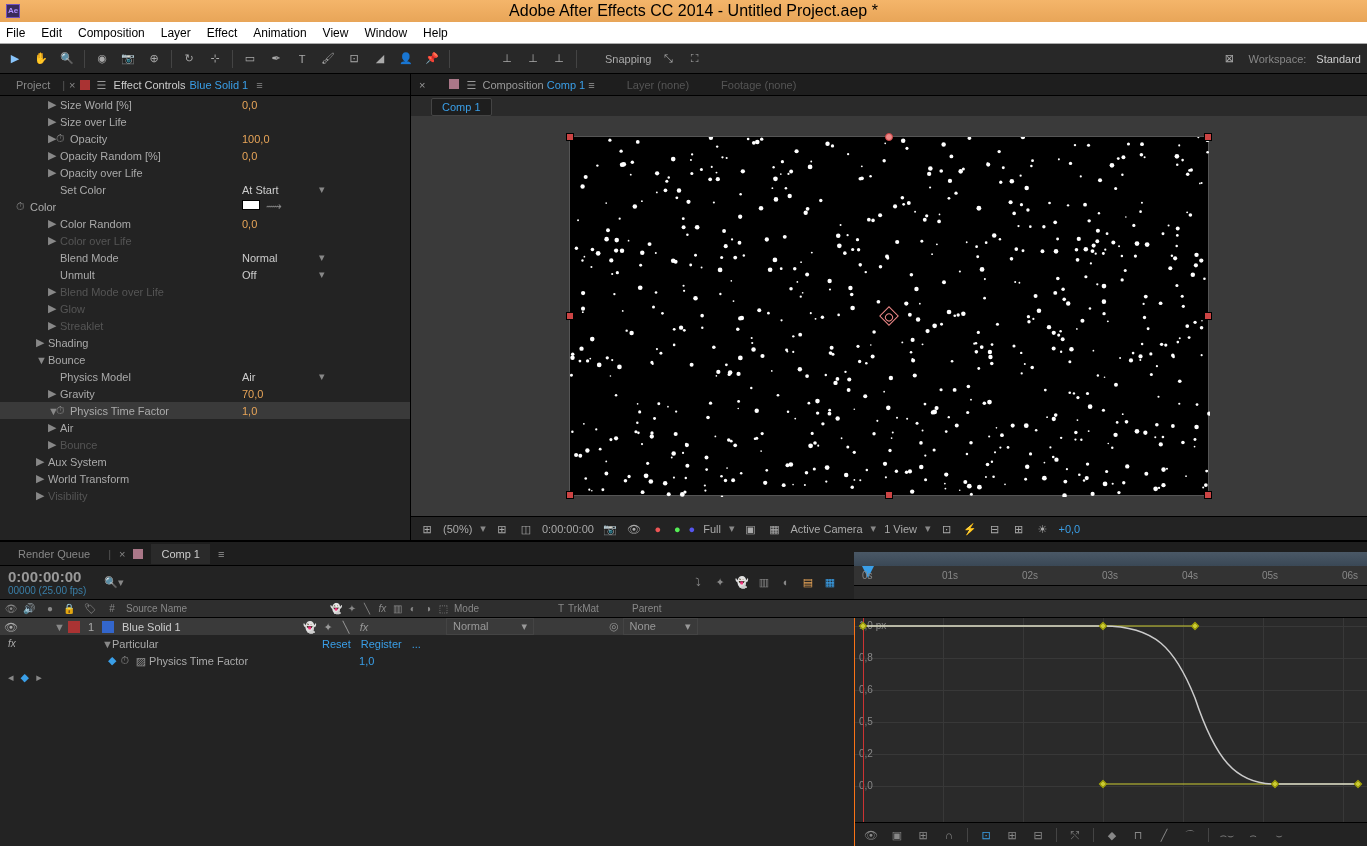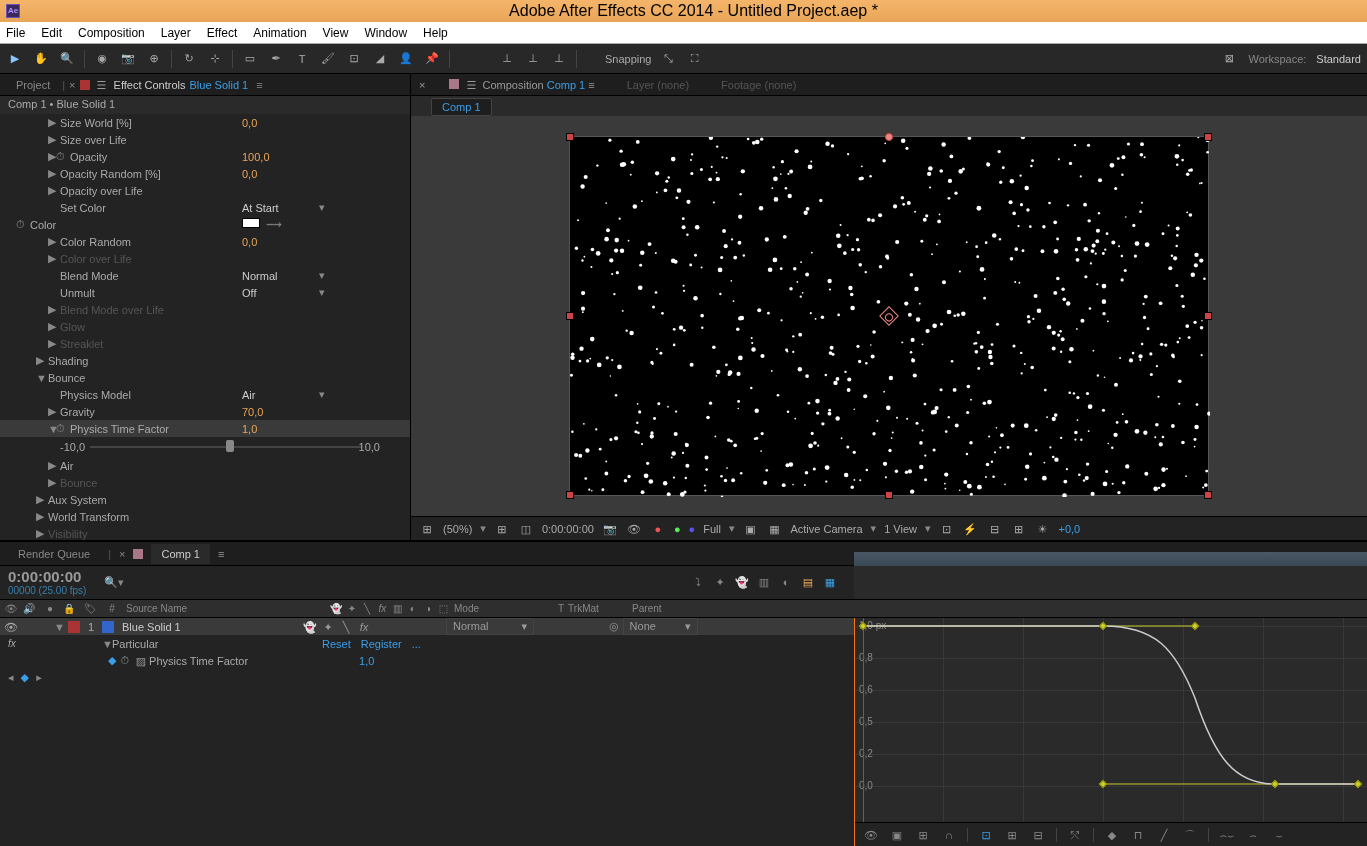--- a/index.html
+++ b/index.html
@@ -196,21 +196,20 @@
     <div class="panel-tabs">
       <span class="tab">Project</span>
       <span class="sep">|</span>
       <span class="x">×</span>
       <span class="sq"></span>
       <span class="i">☰</span>
       <span class="label">Effect Controls</span>
       <span class="link">Blue Solid 1</span>
       <span class="menu">≡</span>
     </div>
-    <div class="breadcrumb">Comp 1 • Blue Solid 1</div>
     <div class="props" id="props">
         <div class="prop-row indent-3">
           <span class="tw">▶</span>
           <span class="name">Size World [%]</span>
           <span class="val">0,0</span>
         </div>
         <div class="prop-row indent-3">
           <span class="tw">▶</span>
           <span class="name">Size over Life</span>
         </div>
@@ -299,27 +298,20 @@
         <div class="prop-row indent-3">
           <span class="tw">▶</span>
           <span class="name">Gravity</span>
           <span class="val">70,0</span>
         </div>
         <div class="prop-row indent-3 highlight">
           <span class="tw">▼</span>
           <span class="sw">⏱</span>
           <span class="name">Physics Time Factor</span>
           <span class="val">1,0</span>
-        </div>
-        <div class="slider-row">
-          <span class="minv">-10,0</span>
-          <div class="track">
-            <div class="thumb"></div>
-          </div>
-          <span class="maxv">10,0</span>
         </div>
         <div class="prop-row indent-3">
           <span class="tw">▶</span>
           <span class="name">Air</span>
         </div>
         <div class="prop-row indent-3">
           <span class="tw">▶</span>
           <span class="name dim">Bounce</span>
         </div>
         <div class="prop-row indent-2">
@@ -1115,20 +1107,30 @@
           <span class="i">👻</span>
           <span class="i">▥</span>
           <span class="i">◐</span>
           <span class="i" style="color:#e8a558">▤</span>
           <span class="i" style="color:#3a9fe8">▦</span>
         </div>
       </div>
     </div>
     <div class="tl-right" style="position:relative">
       <div class="tl-navbar"></div>
+      <div class="tl-ruler">
+        <div class="tl-playhead"></div>
+        <span class="tick" style="left:8px">0s</span>
+        <span class="tick" style="left:88px">01s</span>
+        <span class="tick" style="left:168px">02s</span>
+        <span class="tick" style="left:248px">03s</span>
+        <span class="tick" style="left:328px">04s</span>
+        <span class="tick" style="left:408px">05s</span>
+        <span class="tick" style="left:488px">06s</span>
+      </div>
     </div>
   </div>
   <div class="tl-cols">
     <span class="eye i">👁</span>
     <span class="i">🔊</span>
     <span class="i">●</span>
     <span class="i">🔒</span>
     <span class="i">🏷</span>
     <span class="num">#</span>
     <span class="src">Source Name</span>

